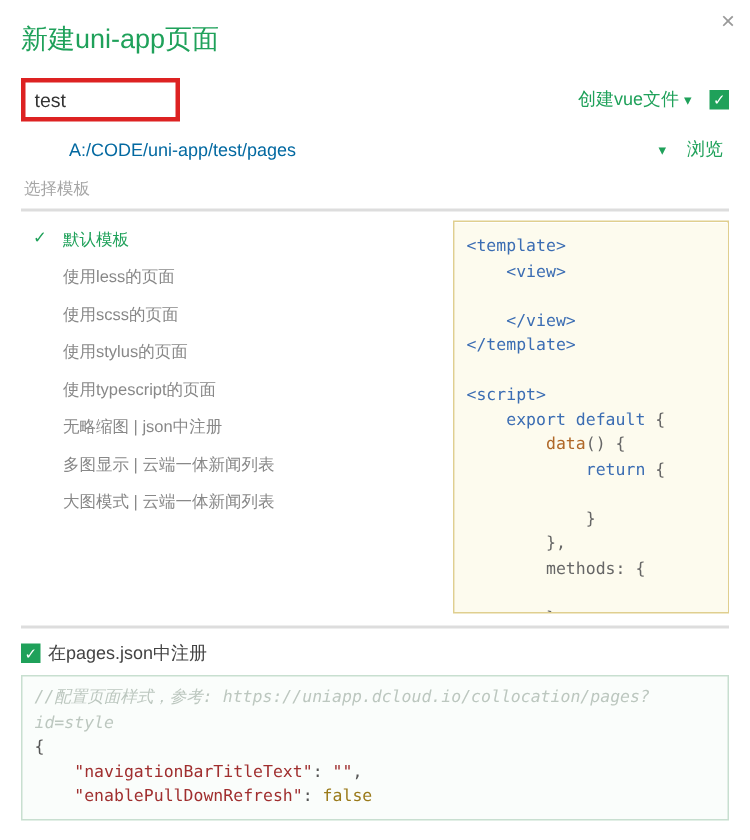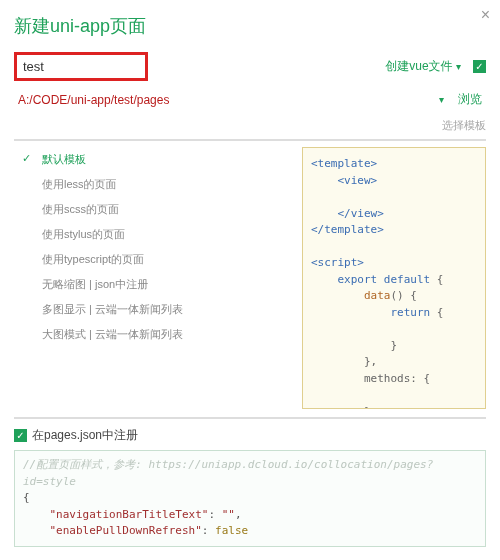--- a/index.html
+++ b/index.html
@@ -1,31 +1,31 @@
 <!DOCTYPE html>
 <html><head>
 <meta charset="utf-8">
 <style>
 * { box-sizing: border-box; margin: 0; padding: 0; }
 body { font-family: "Microsoft YaHei", sans-serif; font-size: 12px; color: #555; background: #fff; width: 500px; height: 560px; position: relative; }
 .dialog { padding: 10px 14px; }
 .close-btn { position: absolute; top: 6px; right: 10px; font-size: 16px; color: #999; cursor: pointer; }
 .title { font-size: 18px; color: #1fa15a; margin: 4px 0 14px 0; font-weight: normal; }
 .name-row { display: flex; align-items: center; gap: 10px; margin-bottom: 10px; }
-.name-input { width: 134px; padding: 4px 6px; border: 3px solid #d22; font-size: 13px; color: #333; outline: none; }
+.name-input { width: 106px; padding: 4px 6px; border: 3px solid #d22; font-size: 13px; color: #333; outline: none; }
 .row-right { margin-left: auto; display: flex; align-items: center; gap: 12px; }
 .link-green { color: #1fa15a; font-size: 12px; cursor: pointer; }
 .chev { color: #1fa15a; font-size: 10px; }
 .chkwrap { display: flex; align-items: center; gap: 4px; color: #444; }
 .chk { width: 13px; height: 13px; background: #1fa15a; display: inline-flex; align-items: center; justify-content: center; color: #fff; font-size: 10px; }
 .path-row { display: flex; align-items: center; margin-bottom: 10px; padding: 0 4px; }
-.path { color: #b91c1c; font-size: 12px; }
+.path { color: #0369a1; font-size: 12px; margin-left: 28px; }
 .caret-down { color: #1fa15a; margin-left: auto; margin-right: 14px; font-size: 10px; cursor: pointer; }
 .browse { color: #1fa15a; font-size: 12px; cursor: pointer; }
-.section-label { color: #a6a6a6; font-size: 11px; margin: 6px 0 6px 2px; text-align: right; }
+.section-label { color: #a6a6a6; font-size: 11px; margin: 6px 0 6px 2px; }
 .mid { display: flex; gap: 20px; border: 2px solid #ddd; border-left: none; border-right: none; padding: 6px 0 8px 0; height: 280px; }
 .tpl-list { flex: 1; overflow-y: auto; padding-right: 4px; }
 .tpl-item { padding: 5px 6px 5px 28px; color: #888; font-size: 11px; position: relative; cursor: pointer; white-space: nowrap; }
 .tpl-item.selected { color: #1fa15a; }
 .tpl-item.selected::before { content: "✓"; position: absolute; left: 8px; color: #1fa15a; }
 .preview { width: 184px; border: 1px solid #e0cf8f; background: #fdfbee; padding: 8px; font-family: Consolas, monospace; font-size: 11px; line-height: 1.5; color: #666; overflow: auto; }
 .tag { color: #3b6db3; }
 .kw { color: #3b6db3; }
 .fn { color: #b06828; }
 .reg-row { margin-top: 8px; display: flex; align-items: center; gap: 5px; color: #444; }

